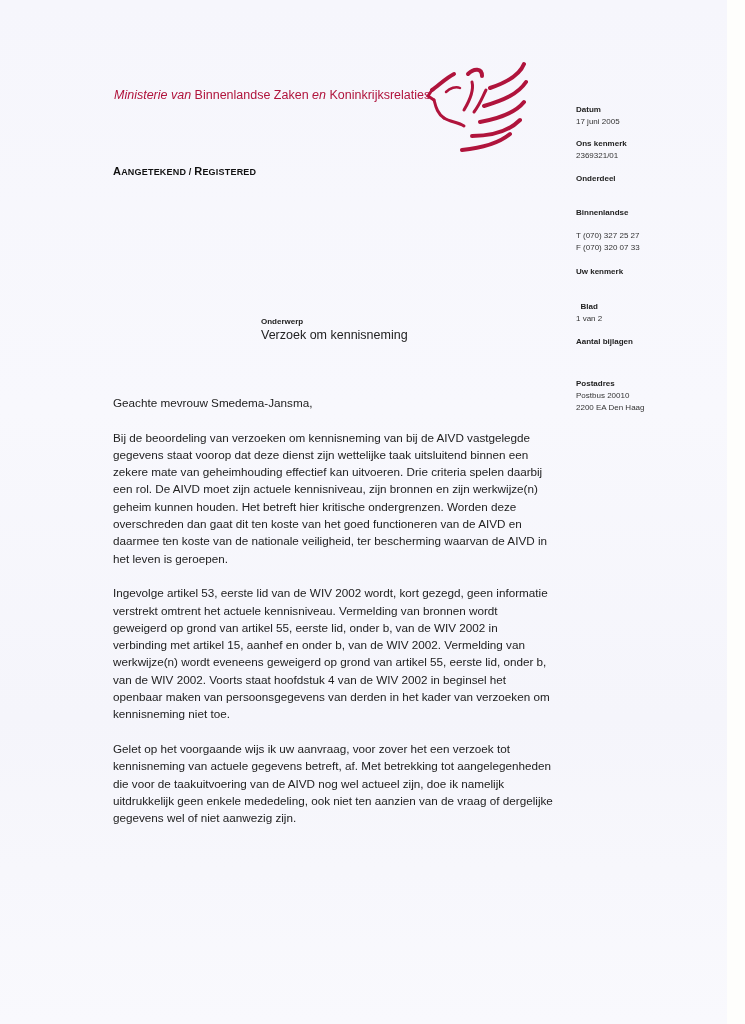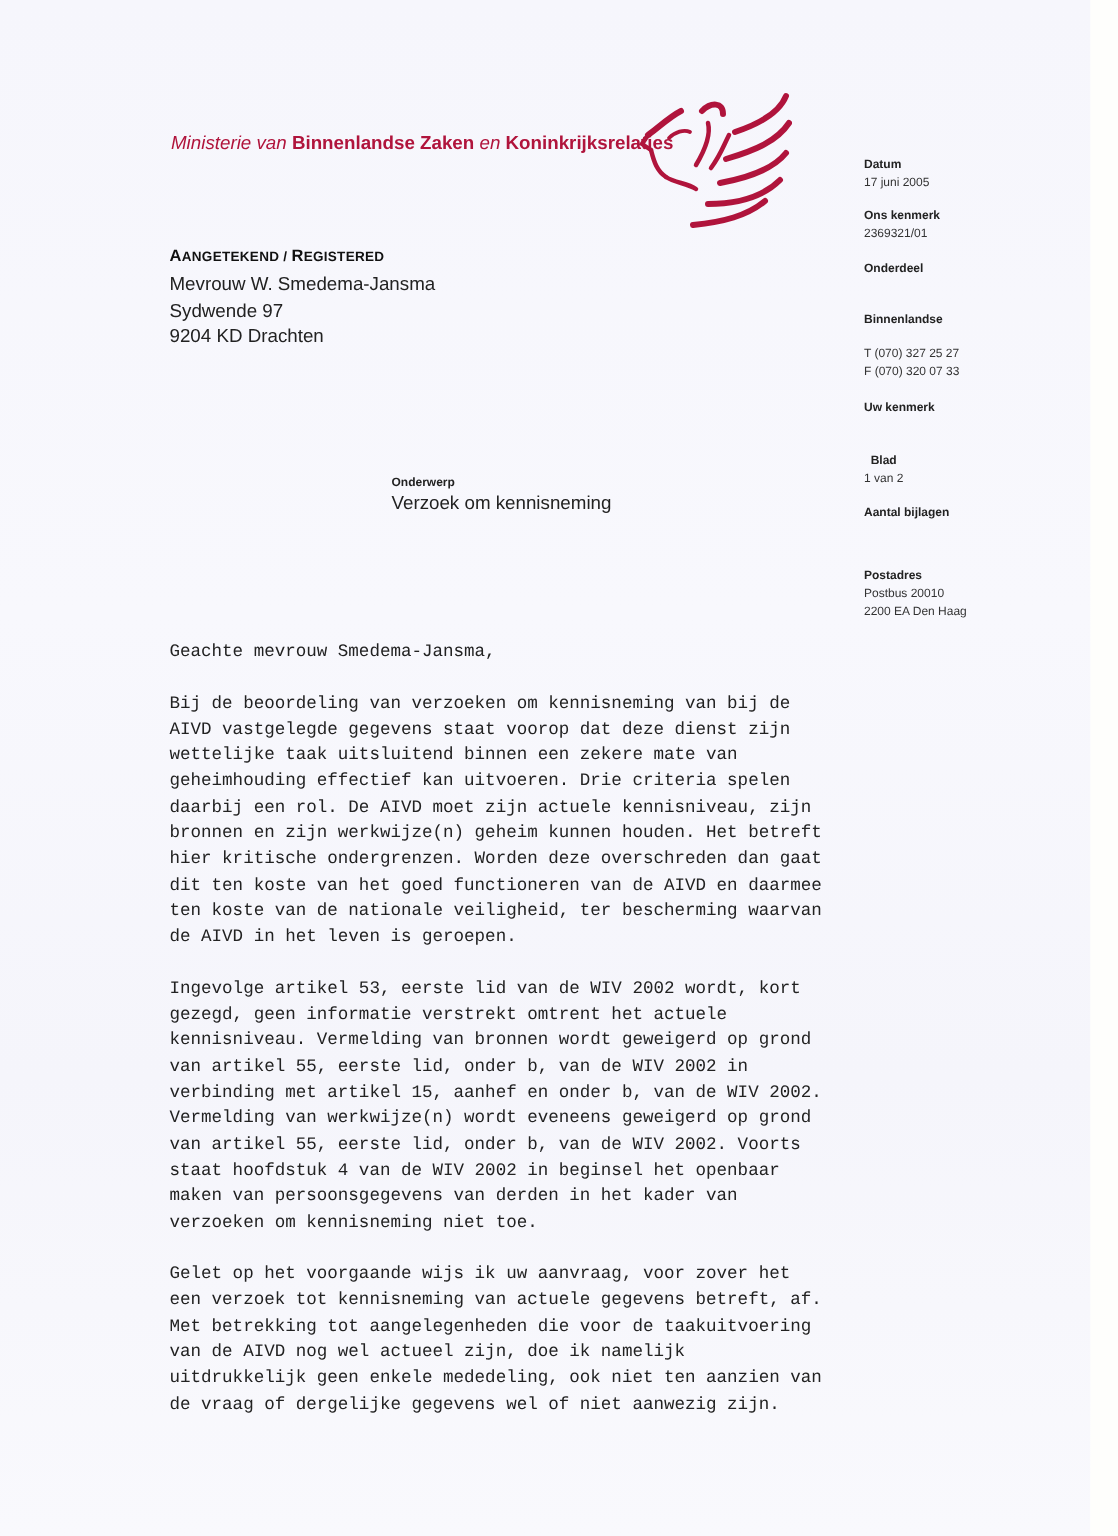--- a/index.html
+++ b/index.html
@@ -17,37 +17,37 @@
     }
     .right-strip {
       position: absolute; left: 727px; top: 0; width: 18px; height: 1024px;
       background: #fefefc;
     }
     .ministry {
       position: absolute; left: 114px; top: 88px;
       font-size: 12.5px; color: #b0143c; white-space: nowrap;
     }
     .ministry .it { font-style: italic; font-weight: normal; }
-    .ministry .b { font-weight: bold; }
+    .ministry .b { font-weight: normal; }
     .logo { position: absolute; left: 424px; top: 60px; width: 104px; height: 92px; }
 
     .side { position: absolute; left: 536px; font-size: 8px; color: #333; line-height: 12px; margin-left: 40px; }
     .side .lbl { font-weight: bold; color: #222; }
 
     .registered {
       position: absolute; left: 113px; top: 165px;
       font-size: 11px; font-weight: bold; color: #111; letter-spacing: 0.2px;
     }
     .registered .sc { font-size: 9px; }
     .address { position: absolute; left: 113px; top: 181px; font-size: 12.5px; line-height: 17.5px; color: #222; }
 
     .subject-label { position: absolute; left: 261px; top: 317px; font-size: 8px; font-weight: bold; color: #222; }
     .subject { position: absolute; left: 261px; top: 328px; font-size: 12.5px; color: #222; }
 
-    .body { position: absolute; left: 113px; top: 426px; width: 440px; font-size: 11.7px; line-height: 17.3px; color: #222; font-family: Liberation Mono, monospace; }
+    .body { position: absolute; left: 113px; top: 394px; width: 440px; font-size: 11.7px; line-height: 17.3px; color: #222; }
     .body p { margin: 0 0 17.3px 0; }
     .body p.salutation { margin-bottom: 17.3px; }
   </style>
 </head>
 <body>
 
 <div class="page">
 
   <div class="ministry">
     <span class="it">Ministerie van</span>
@@ -102,25 +102,20 @@
   </div>
   <div class="side" style="top:378px;">
     <div class="lbl">Postadres</div>
     <div>Postbus 20010</div>
     <div>2200 EA  Den Haag</div>
   </div>
 
   <div class="registered">
     <span>A</span><span class="sc">ANGETEKEND / </span><span>R</span><span class="sc">EGISTERED</span>
   </div>
-  <div class="address">
-    <div>Mevrouw W. Smedema-Jansma</div>
-    <div>Sydwende 97</div>
-    <div>9204 KD  Drachten</div>
-  </div>
 
   <div class="subject-label">Onderwerp</div>
   <div class="subject">Verzoek om kennisneming</div>
 
   <div class="body">
     <p class="salutation">Geachte mevrouw Smedema-Jansma,</p>
     <p>Bij de beoordeling van verzoeken om kennisneming van bij de AIVD vastgelegde gegevens staat voorop dat deze dienst zijn wettelijke taak uitsluitend binnen een zekere mate van geheimhouding effectief kan uitvoeren. Drie criteria spelen daarbij een rol. De AIVD moet zijn actuele kennisniveau, zijn bronnen en zijn werkwijze(n) geheim kunnen houden. Het betreft hier kritische ondergrenzen. Worden deze overschreden dan gaat dit ten koste van het goed functioneren van de AIVD en daarmee ten koste van de nationale veiligheid, ter bescherming waarvan de AIVD in het leven is geroepen.</p>
     <p>Ingevolge artikel 53, eerste lid van de WIV 2002 wordt, kort gezegd, geen informatie verstrekt omtrent het actuele kennisniveau. Vermelding van bronnen wordt geweigerd op grond van artikel 55, eerste lid, onder b, van de WIV 2002 in verbinding met artikel 15, aanhef en onder b, van de WIV 2002. Vermelding van werkwijze(n) wordt eveneens geweigerd op grond van artikel 55, eerste lid, onder b, van de WIV 2002. Voorts staat hoofdstuk 4 van de WIV 2002 in beginsel het openbaar maken van persoonsgegevens van derden in het kader van verzoeken om kennisneming niet toe.</p>
     <p>Gelet op het voorgaande wijs ik uw aanvraag, voor zover het een verzoek tot kennisneming van actuele gegevens betreft, af. Met betrekking tot aangelegenheden die voor de taakuitvoering van de AIVD nog wel actueel zijn, doe ik namelijk uitdrukkelijk geen enkele mededeling, ook niet ten aanzien van de vraag of dergelijke gegevens wel of niet aanwezig zijn.</p>
   </div>

